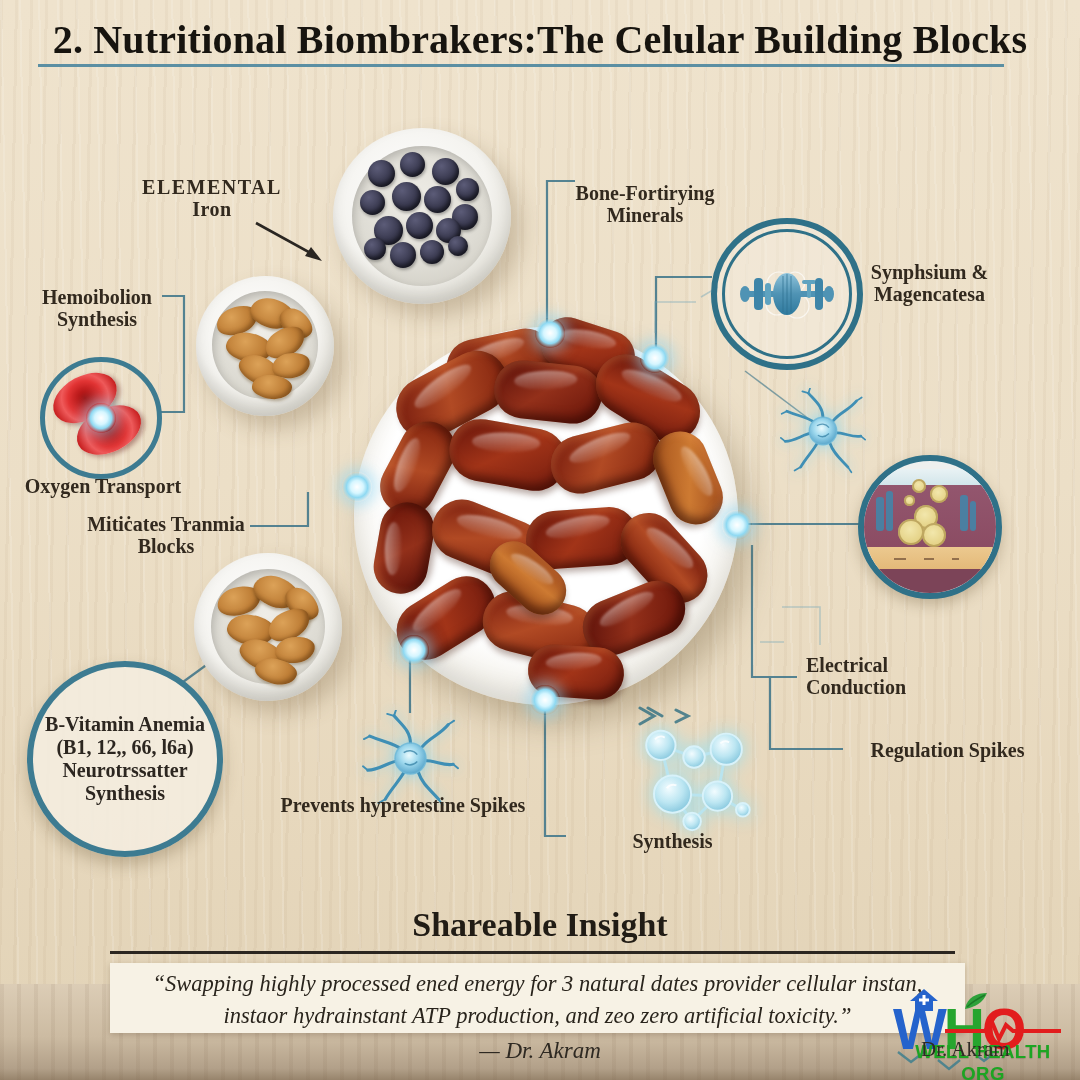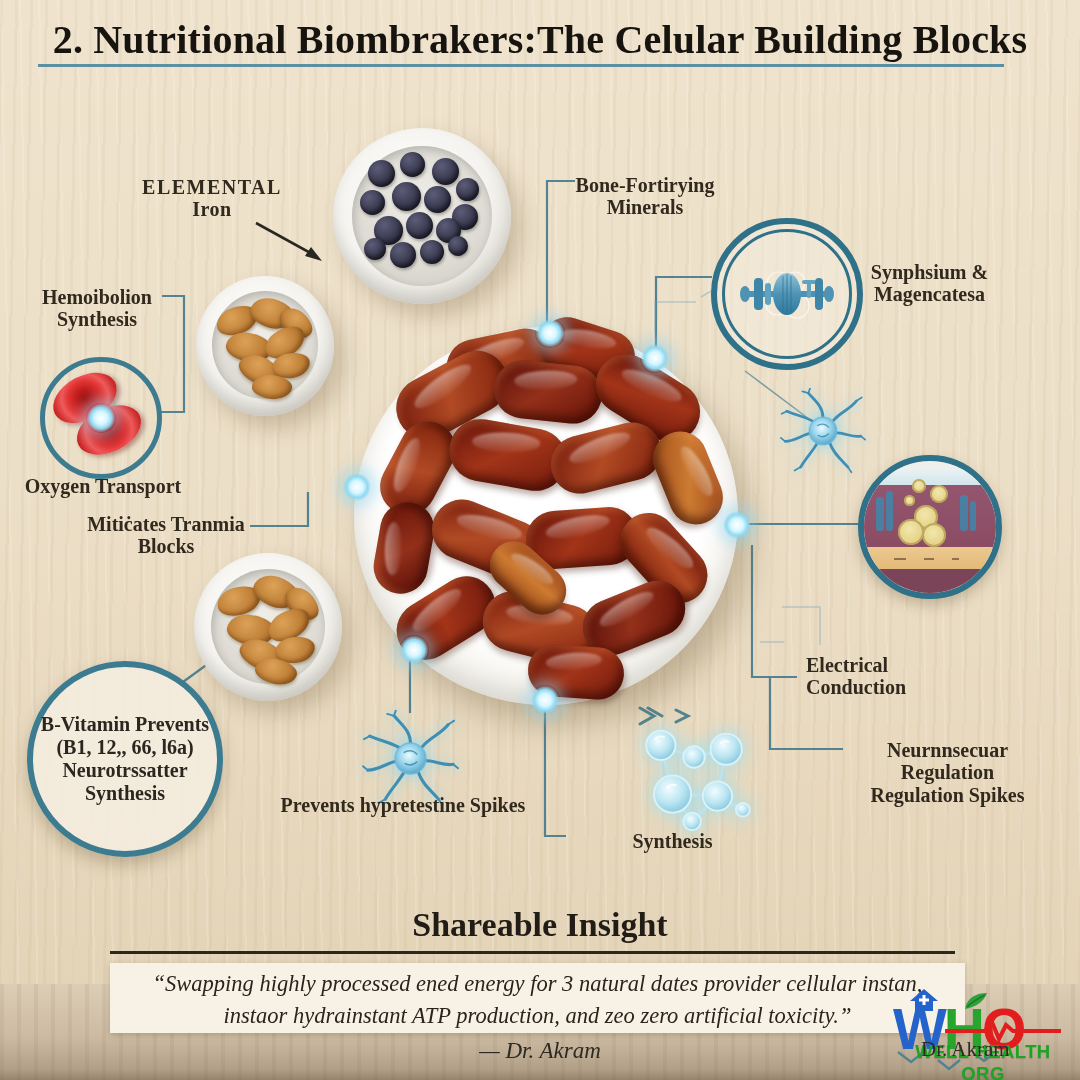--- a/index.html
+++ b/index.html
@@ -275,21 +275,21 @@
   </div>
 
 <div class="abs badge rbc-badge">
   <div class="rbc" style="left:6px;top:14px;transform:rotate(-28deg);"></div>
   <div class="rbc" style="left:30px;top:46px;transform:rotate(-26deg);"></div>
   <div class="abs glow-dot" style="left:56px;top:56px;"></div>
 </div>
 
 <div class="abs badge bvit-badge">
   <div class="bvit-text">
-    <span>B-Vitamin Prevents</span>
+    <span>B-Vitamin Anemia</span>
     <span>(B1, 12,, 66, l6a)</span>
     <span>Neurotrssatter</span>
     <span>Synthesis</span>
   </div>
 </div>
 
 <div class="abs badge dumbbell-badge">
   <svg width="96" height="64" viewBox="0 0 96 64">
     <g stroke="rgba(255,255,255,.8)" stroke-width="1.2" fill="none" opacity=".8">
       <circle cx="40" cy="22" r="12"></circle>
@@ -374,34 +374,33 @@
 <div class="abs lbl" style="left:8px;top:475px;width:190px;">
   <span>Oxygen Transport</span>
 </div>
 <div class="abs lbl" style="left:76px;top:513px;width:180px;">
   <span>Mitiċates Tranmia</span>
   <span>Blocks</span>
 </div>
 <div class="abs lbl" style="left:278px;top:794px;width:250px;">
   <span>Prevents hypretestine Spikes</span>
 </div>
-<div class="abs lbl" style="left:560px;top:174px;width:170px;text-align:center;">
+<div class="abs lbl" style="left:560px;top:182px;width:170px;text-align:center;">
   <span>Bone-Fortirying</span>
   <span>Minerals</span>
 </div>
 <div class="abs lbl" style="left:852px;top:261px;width:155px;">
   <span>Synphsium &amp;</span>
   <span>Magencatesa</span>
 </div>
 <div class="abs lbl" style="left:806px;top:654px;width:140px;text-align:left;">
   <span>Electrical</span>
   <span>Conduction</span>
 </div>
 <div class="abs lbl" style="left:840px;top:739px;width:215px;">
-  <span>Neurnnsecuar Regulation</span>
   <span>Regulation Spikes</span>
 </div>
 <div class="abs lbl" style="left:545px;top:830px;width:255px;">
   <span>Synthesis</span>
 </div>
 
 <div class="abs insight-heading">Shareable Insight</div>
 <div class="abs insight-divider"></div>
 <div class="abs quote-box">
   <span>“Swapping highly processed ened energy for 3 natural dates provider cellular instan,</span>

